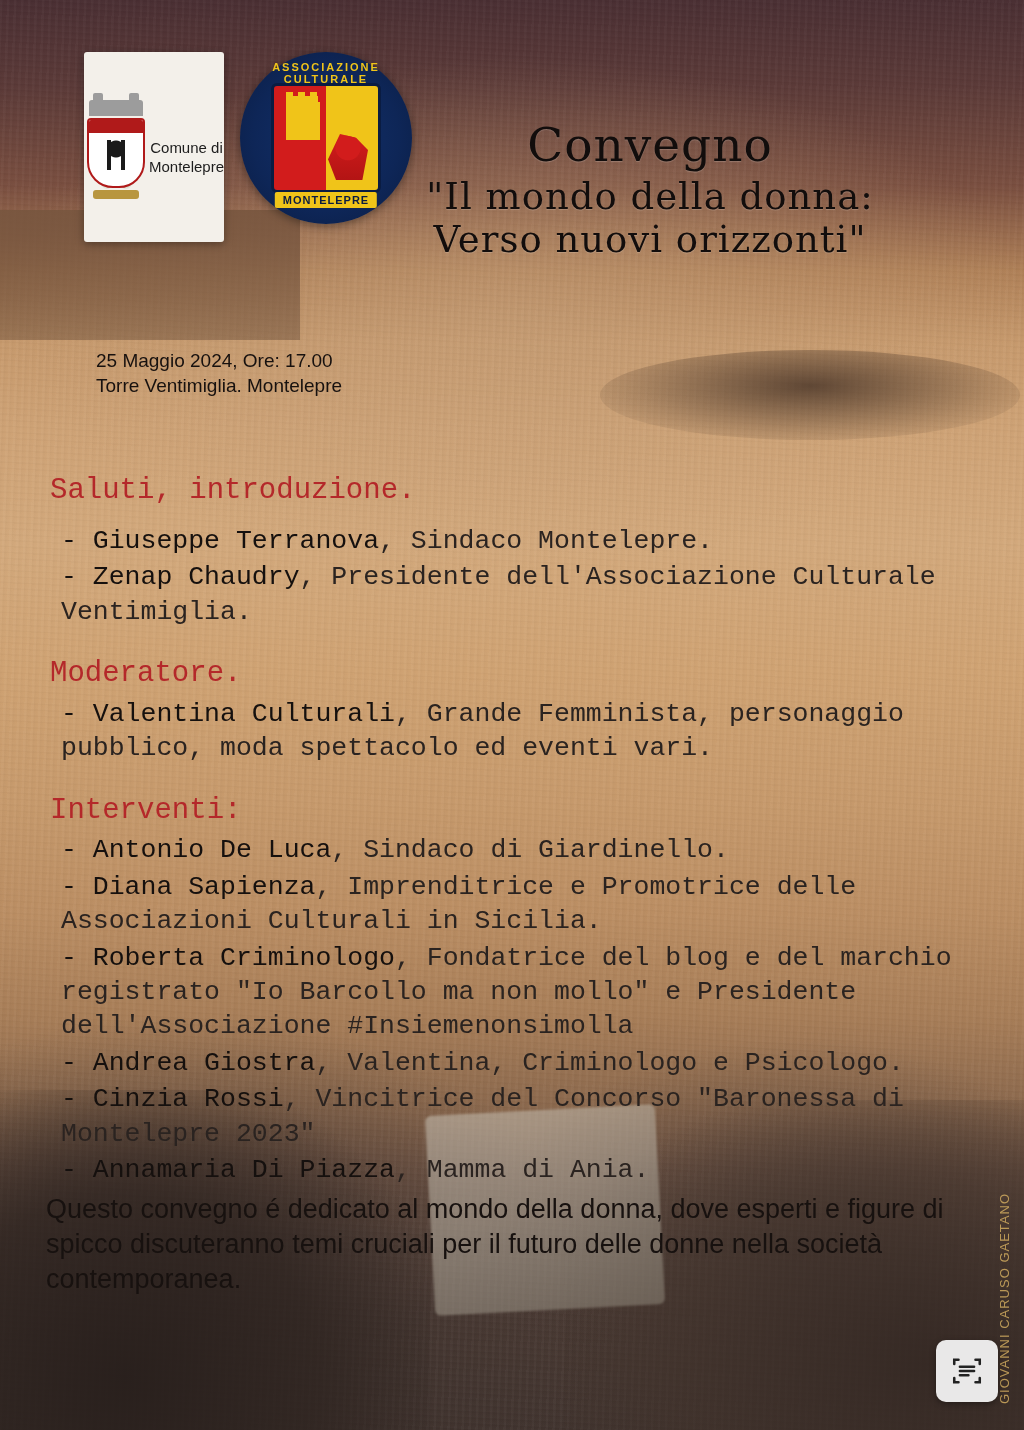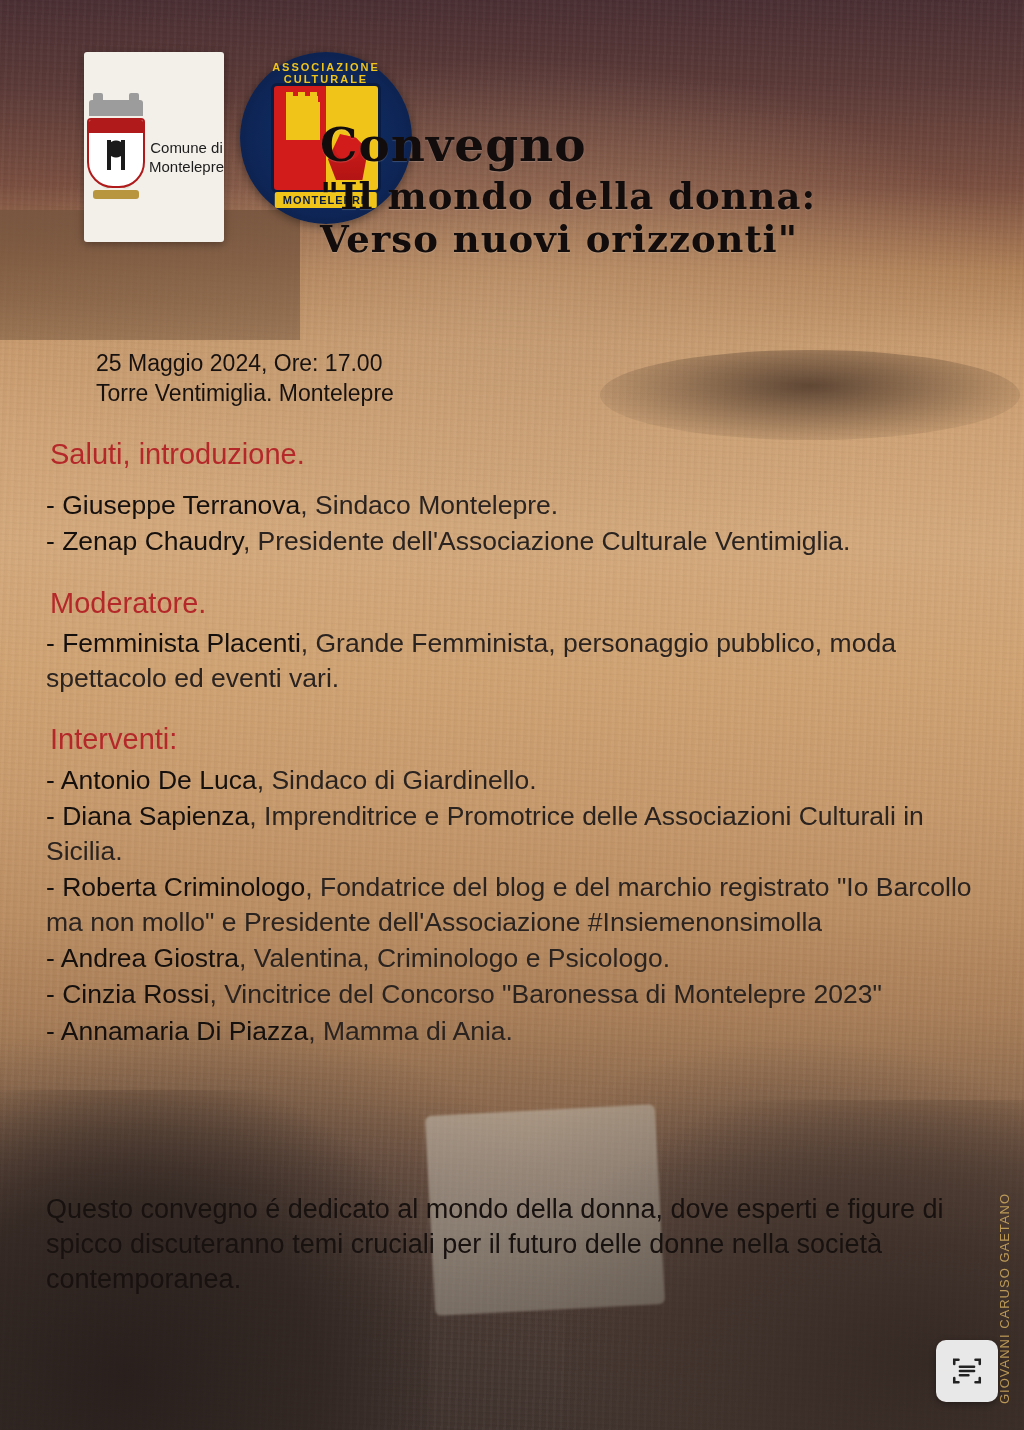--- a/index.html
+++ b/index.html
@@ -198,56 +198,57 @@
     position: absolute; left: 0; right: 0; text-align: center;
     color: #f0c419; font-size: 11px; font-weight: bold; letter-spacing: 2px;
   }
   .assoc-logo .arc-top { top: 9px; }
 
   
   .headline {
     position: absolute;
     right: 44px; top: 120px;
     width: 660px;
-    text-align: left;
+    text-align: center;
     color: #120d0c;
     font-family: "DejaVu Serif", serif;
-    font-weight: bold;
+    font-weight: normal;
     letter-spacing: 1px;
     text-shadow: 0 1px 1px rgba(255,255,255,.18);
   }
   .headline .l1 { font-size: 47px; line-height: 1.08; }
   .headline .l2 { font-size: 37px; line-height: 1.18; margin-top: 4px;}
   .headline .l3 { font-size: 37px; line-height: 1.18; }
 
   
   .when {
     position: absolute;
     left: 96px; top: 348px;
     color: #17110f;
-    font-size: 23px;
+    font-size: 19px;
     line-height: 1.32;
   }
   .content {
     position: absolute;
-    left: 46px; top: 436px;
+    left: 46px; top: 472px;
     width: 940px;
     color: #15100e;
     font-size: 26.5px;
     line-height: 1.3;
+    font-family: Liberation Mono, monospace;
   }
   .sec-head {
     color: #b4282a;
     font-size: 29px;
     margin: 0 0 14px 0;
     padding-left: 4px;
   }
   .sec-head.tight { margin-bottom: 4px; }
   .block { margin-bottom: 26px; }
-  .line { margin: 0 0 2px 0; }
+  .line { margin: 0 0 2px 15px; }
   .name { color: #15100e; }
   .rest { color: #2a2320; }
   .para {
     margin: 0 0 20px 0;
     font-size: 27px;
     line-height: 1.3;
     color: #17110f;
   }
   .footer {
     position: absolute;
@@ -336,21 +337,21 @@
         <span class="name">- Giuseppe Terranova</span><span class="rest">, Sindaco Montelepre.</span>
       </p>
       <p class="line">
         <span class="name">- Zenap Chaudry</span><span class="rest">, Presidente dell'Associazione Culturale Ventimiglia.</span>
       </p>
     </div>
 
     <div class="block">
       <div class="sec-head tight">Moderatore.</div>
       <p class="line">
-        <span class="name">- Femminista Placenti</span><span class="rest">, Grande Femminista, personaggio pubblico, moda spettacolo ed eventi vari.</span>
+        <span class="name">- Valentina Culturali</span><span class="rest">, Grande Femminista, personaggio pubblico, moda spettacolo ed eventi vari.</span>
       </p>
     </div>
 
     <div class="block">
       <div class="sec-head tight">Interventi:</div>
       <p class="line">
         <span class="name">- Antonio De Luca</span><span class="rest">, Sindaco di Giardinello.</span>
       </p>
       <p class="line">
         <span class="name">- Diana Sapienza</span><span class="rest">, Imprenditrice e Promotrice delle Associazioni Culturali in Sicilia.</span>

